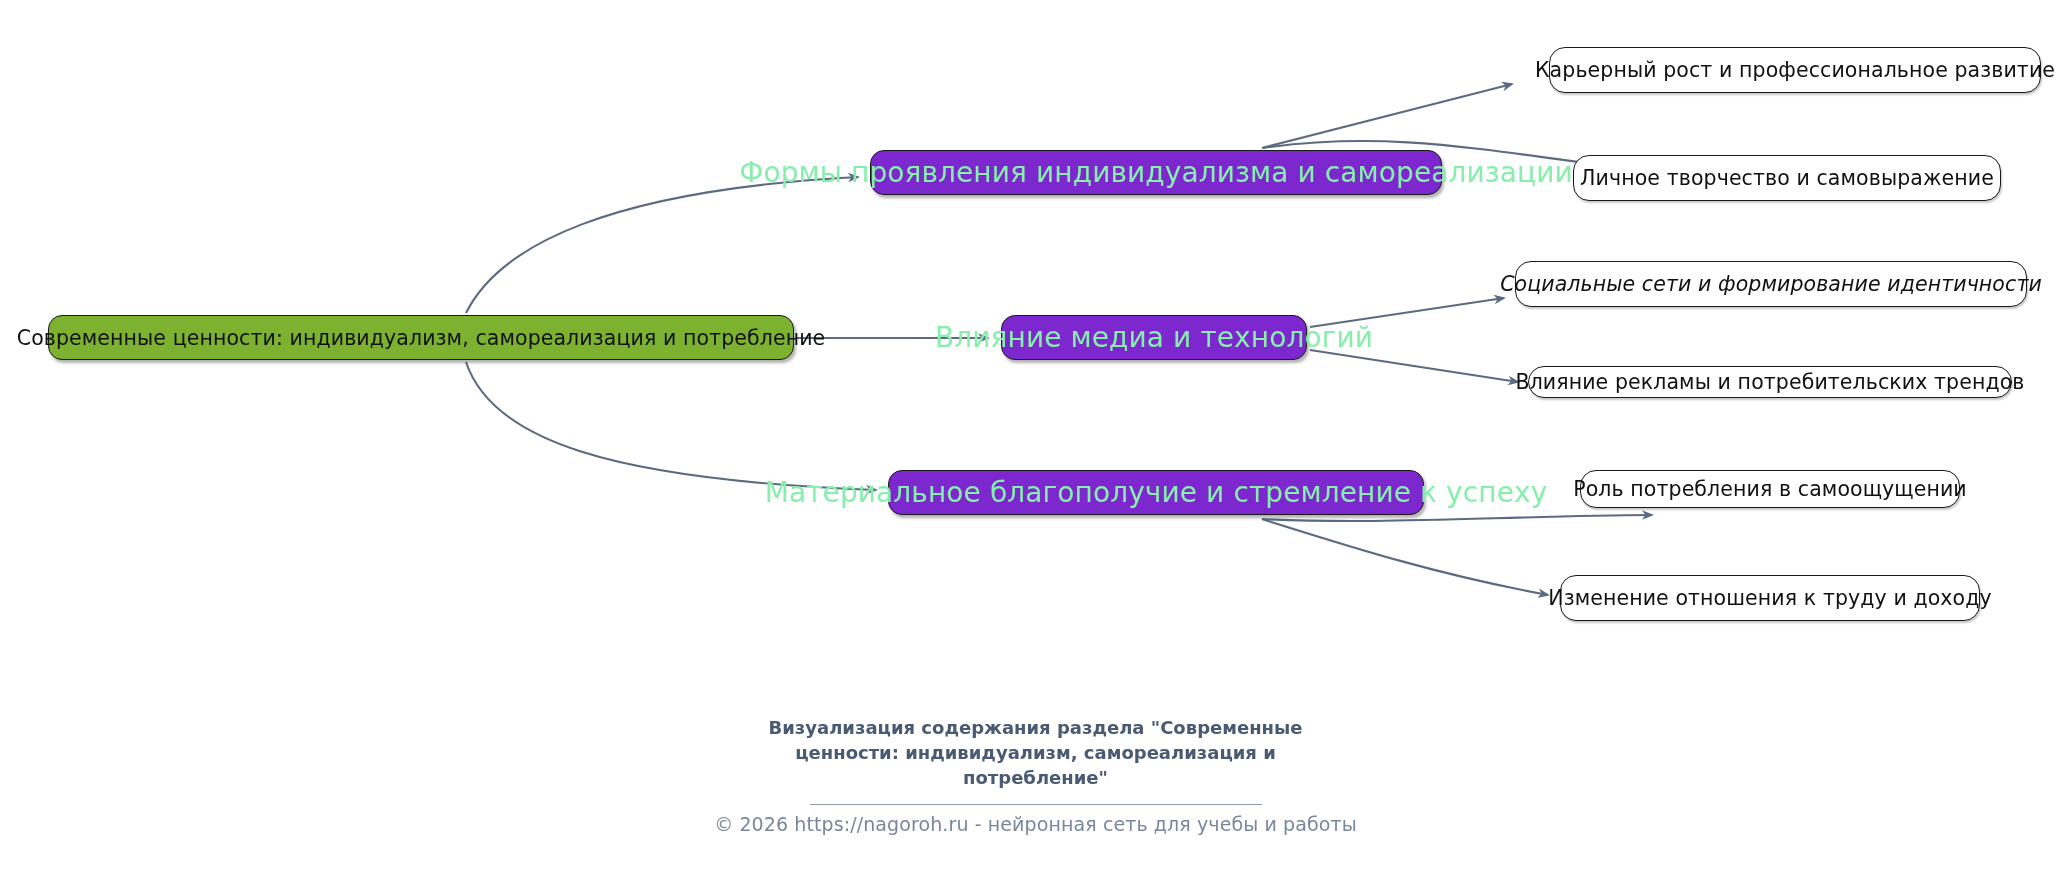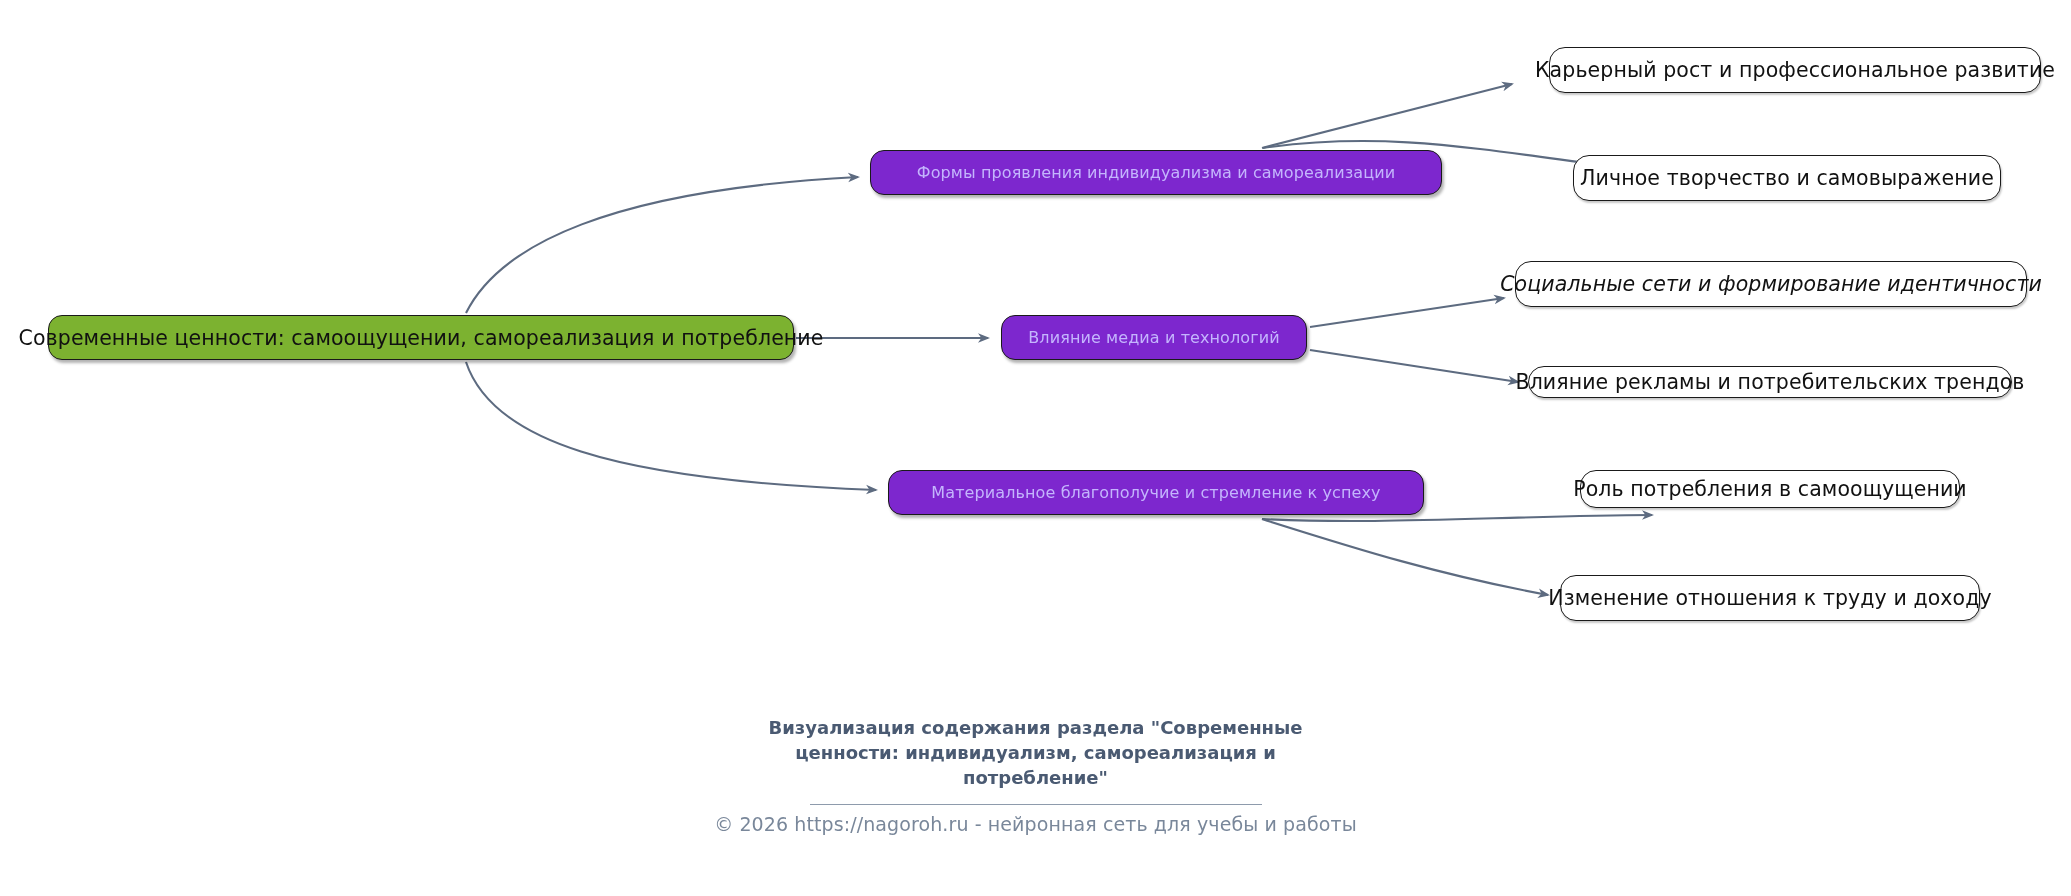--- a/index.html
+++ b/index.html
@@ -49,22 +49,22 @@
     background: #7cb230;
     border: 1.6px solid #1a1a1a;
     color: #111111;
     font-size: 20.5px;
     box-shadow: 2px 3px 3px rgba(0,0,0,0.30);
   }
 
   .node-branch {
     background: #7d27ce;
     border: 1.6px solid #1a1a1a;
-    color: #c4b5fd;
-    font-size: 16px;
+    color: #86efac;
+    font-size: 28px;
     box-shadow: 2px 3px 3px rgba(0,0,0,0.30);
   }
 
   .node-leaf {
     background: #ffffff;
     border: 1.9px solid #1a1a1a;
     color: #111111;
     font-size: 20.5px;
     border-radius: 16px;
     box-shadow: 1px 2px 2px rgba(0,0,0,0.22);
@@ -125,21 +125,21 @@
       <path d="M 1263 148 C 1390 130, 1480 150, 1640 170"></path>
 
       <path d="M 1310 327 L 1504 298"></path>
       <path d="M 1310 350 L 1518 382"></path>
 
       <path d="M 1262 519 C 1380 525, 1500 516, 1652 515"></path>
       <path d="M 1262 519 C 1360 550, 1440 575, 1548 595"></path>
     </g>
   </svg>
 
-  <div class="node node-root" style="left:48px; top:315px; width:746px; height:45px;">Современные ценности: самоощущении, самореализация и потребление</div>
+  <div class="node node-root" style="left:48px; top:315px; width:746px; height:45px;">Современные ценности: индивидуализм, самореализация и потребление</div>
 
   <div class="node node-branch" style="left:870px; top:150px; width:572px; height:45px;">Формы проявления индивидуализма и самореализации</div>
 
   <div class="node node-branch" style="left:1001px; top:315px; width:306px; height:45px;">Влияние медиа и технологий</div>
 
   <div class="node node-branch" style="left:888px; top:470px; width:536px; height:45px;">Материальное благополучие и стремление к успеху</div>
 
   <div class="node node-leaf" style="left:1525px; top:47px; width:492px; height:46px;margin-left:24px;">Карьерный рост и профессиональное развитие</div>
 
   <div class="node node-leaf" style="left:1573px; top:155px; width:428px; height:46px;">Личное творчество и самовыражение</div>

